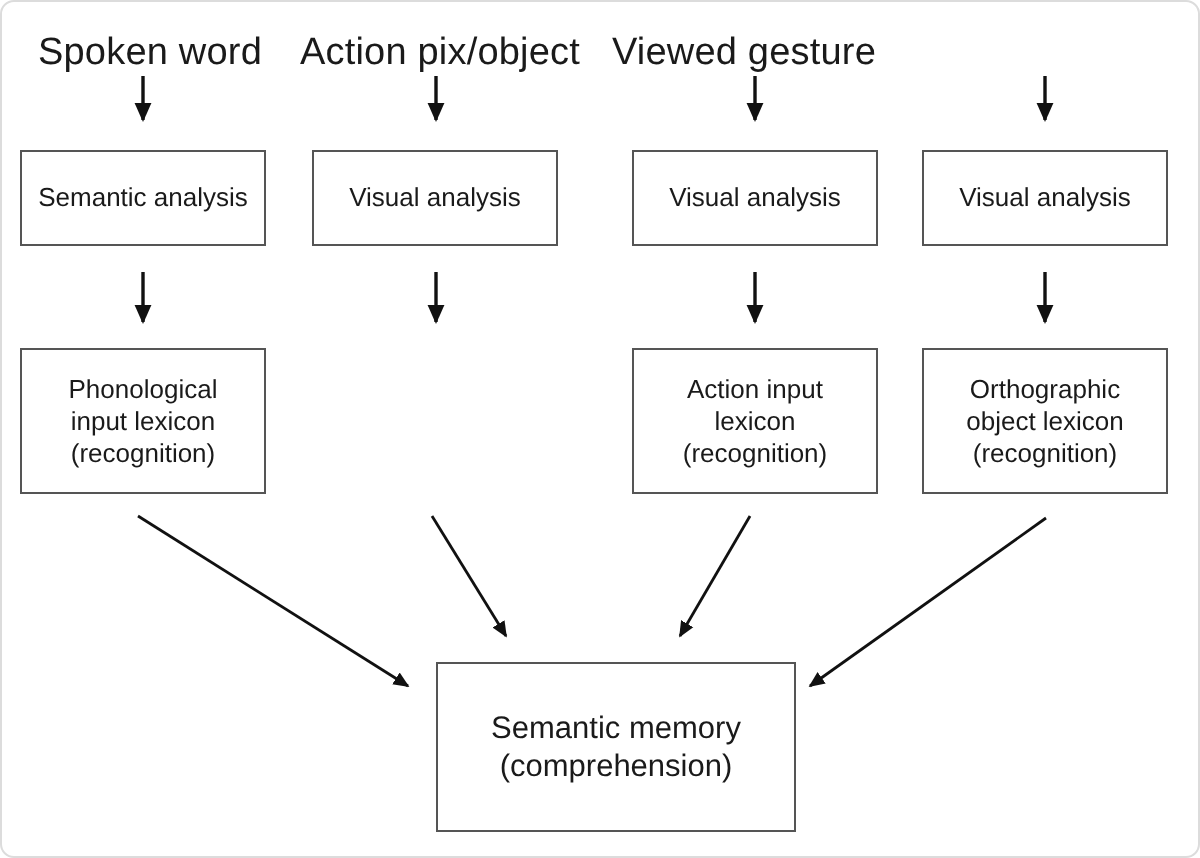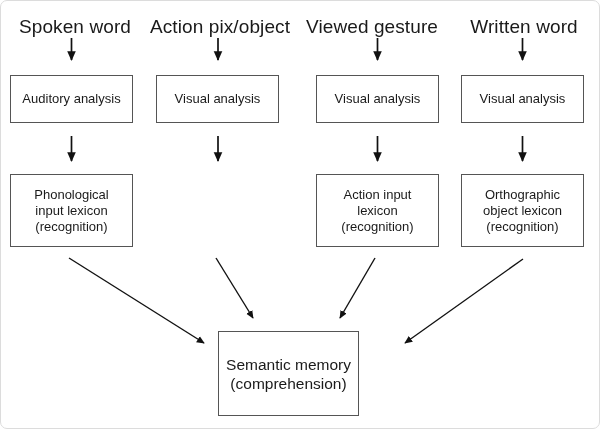--- a/index.html
+++ b/index.html
@@ -43,44 +43,43 @@
     white-space:pre-line;
     color:var(--text);
   }
   .row1{top:74px;height:48px;}
   .row2{top:173px;height:73px;}
   .col1{left:9px;width:123px;}
   .col2{left:155px;width:123px;}
   .col3{left:315px;width:123px;}
   .col4{left:460px;width:123px;}
   .output{
-    left:217px;top:330px;width:141px;height:85px;
+    left:217px;top:330px;width:180px;height:85px;
     font-size:15.5px;line-height:19px;
   }
   svg.arrows{
     position:absolute;inset:0;
     width:600px;height:429px;
     pointer-events:none;
   }
   svg.arrows line{stroke:var(--arrow);}
   svg.arrows .v{stroke-width:1.7;}
   svg.arrows .d{stroke-width:1.4;}
   #ah path{fill:var(--arrow);}
 </style>
 </head>
 <body>
 
 <div class="canvas">
 
   <div class="stim-label" style="left:74px">Spoken word</div>
   <div class="stim-label" style="left:219px">Action pix/object</div>
   <div class="stim-label" style="left:371px">Viewed gesture</div>
-  <div class="stim-label" style="left:523px">Written word</div>
 
-  <div class="node row1 col1">Auditory analysis</div>
+  <div class="node row1 col1">Semantic analysis</div>
   <div class="node row1 col2">Visual analysis</div>
   <div class="node row1 col3">Visual analysis</div>
   <div class="node row1 col4">Visual analysis</div>
 
   <div class="node row2 col1">Phonological
 input lexicon
 (recognition)</div>
   <div class="node row2 col3">Action input
 lexicon
 (recognition)</div>

